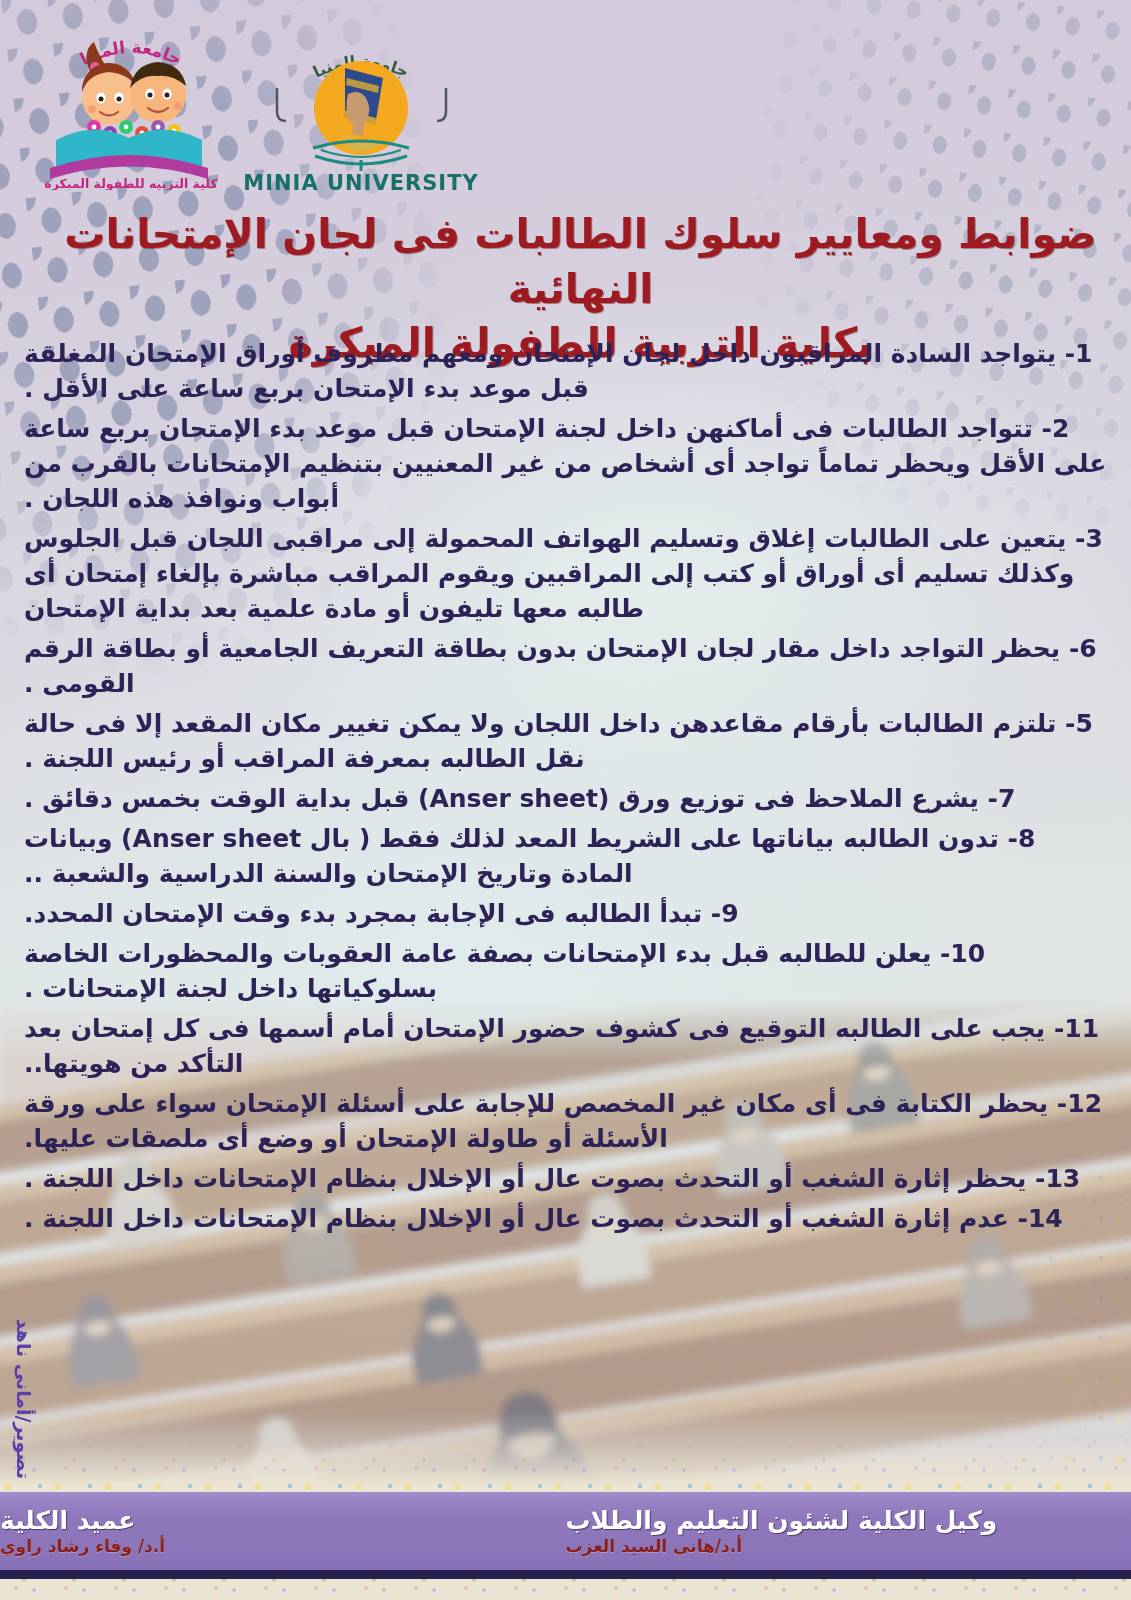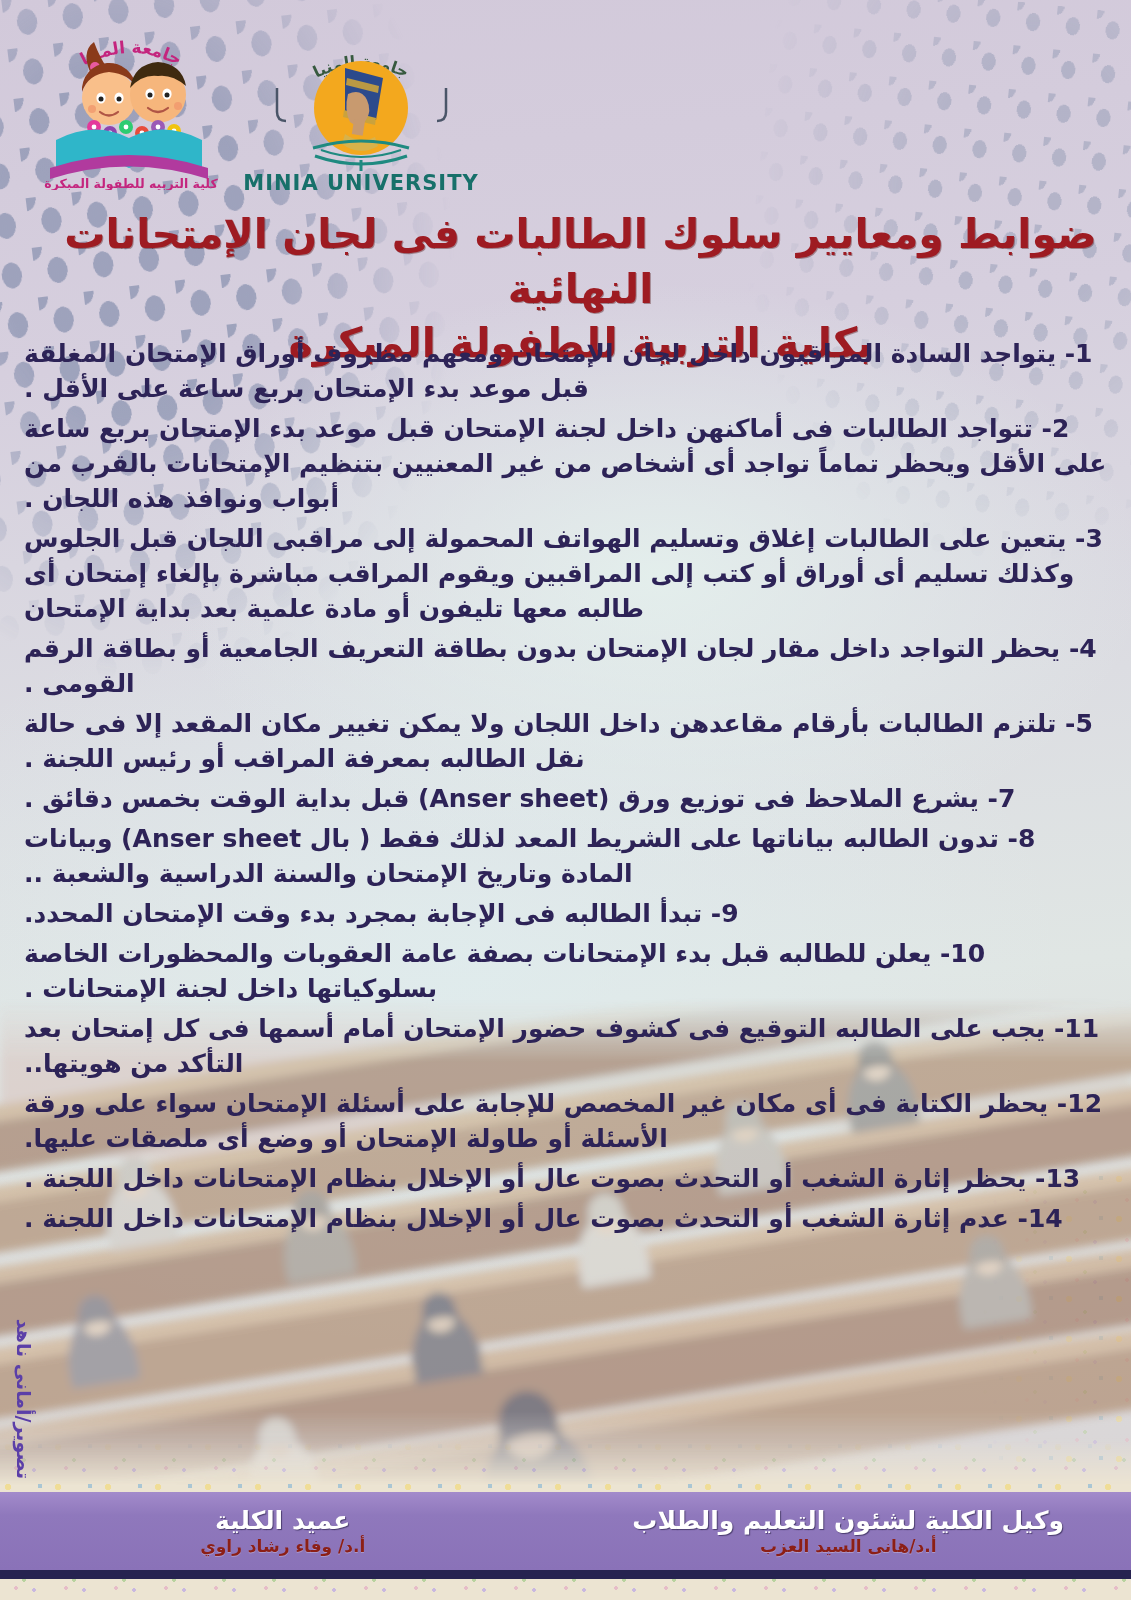--- a/index.html
+++ b/index.html
@@ -72,21 +72,21 @@
     font-size:25px;line-height:1.4;}
   .rules p{margin:0 0 5px;}
   
   .credit{position:absolute;top:1388px;left:-106px;width:260px;z-index:7;
     text-align:center;transform:rotate(90deg);
     font-weight:bold;font-size:19px;letter-spacing:1px;color:#5b3fa8;white-space:nowrap;}
   
   .footer-bar{position:absolute;top:1492px;left:0;width:100%;height:78px;z-index:6;
     background:linear-gradient(180deg,#a38bcb 0%,#8f78bc 30%,#8a72b8 100%);
     border-bottom:9px solid #262250;display:flex;direction:rtl;}
-  .sig{width:50%;display:flex;flex-direction:column;justify-content:center;text-align:center;gap:1px;}
+  .sig{width:50%;display:flex;flex-direction:column;justify-content:center;text-align:center;gap:1px;align-items:flex-end;}
   .sig-title{color:#ffffff;font-weight:bold;font-size:25px;text-shadow:1px 1px 1px rgba(40,30,70,.65);}
   .sig-name{color:#8c1f16;font-weight:bold;font-size:17px;text-shadow:0 1px 0 rgba(255,255,255,.25);}
 </style>
 </head>
 <body>
 
 <div class="page">
 
   <div class="dots-a"></div>
   <div class="dots-b"></div>
@@ -261,21 +261,21 @@
 
   <h2 class="red-heading">
     <span>ضوابط ومعايير سلوك الطالبات فى لجان الإمتحانات النهائية</span><br>
     <span>بكلية التربية للطفولة المبكرة</span>
   </h2>
 
   <main class="rules">
     <p class="rule">1- يتواجد السادة المراقبون داخل لجان الإمتحان ومعهم مظروف أوراق الإمتحان المغلقة قبل موعد بدء الإمتحان بربع ساعة على الأقل .</p>
     <p class="rule">2- تتواجد الطالبات فى أماكنهن داخل لجنة الإمتحان قبل موعد بدء الإمتحان بربع ساعة على الأقل ويحظر تماماً تواجد أى أشخاص من غير المعنيين بتنظيم الإمتحانات بالقرب من أبواب ونوافذ هذه اللجان .</p>
     <p class="rule">3- يتعين على الطالبات إغلاق وتسليم الهواتف المحمولة إلى مراقبى اللجان قبل الجلوس وكذلك تسليم أى أوراق أو كتب إلى المراقبين ويقوم المراقب مباشرة بإلغاء إمتحان أى طالبه معها تليفون أو مادة علمية بعد بداية الإمتحان</p>
-    <p class="rule">4- يحظر التواجد داخل مقار لجان الإمتحان بدون بطاقة التعريف الجامعية أو بطاقة الرقم القومى .</p>
+    <p class="rule">6- يحظر التواجد داخل مقار لجان الإمتحان بدون بطاقة التعريف الجامعية أو بطاقة الرقم القومى .</p>
     <p class="rule">5- تلتزم الطالبات بأرقام مقاعدهن داخل اللجان ولا يمكن تغيير مكان المقعد إلا فى حالة نقل الطالبه بمعرفة المراقب أو رئيس اللجنة .</p>
     <p class="rule">7- يشرع الملاحظ فى توزيع ورق (Anser sheet) قبل بداية الوقت بخمس دقائق .</p>
     <p class="rule">8- تدون الطالبه بياناتها على الشريط المعد لذلك فقط ( بال Anser sheet) وبيانات المادة وتاريخ الإمتحان والسنة الدراسية والشعبة ..</p>
     <p class="rule">9- تبدأ الطالبه فى الإجابة بمجرد بدء وقت الإمتحان المحدد.</p>
     <p class="rule">10- يعلن للطالبه قبل بدء الإمتحانات بصفة عامة العقوبات والمحظورات الخاصة بسلوكياتها داخل لجنة الإمتحانات .</p>
     <p class="rule">11- يجب على الطالبه التوقيع فى كشوف حضور الإمتحان أمام أسمها فى كل إمتحان بعد التأكد من هويتها..</p>
     <p class="rule">12- يحظر الكتابة فى أى مكان غير المخصص للإجابة على أسئلة الإمتحان سواء على ورقة الأسئلة أو طاولة الإمتحان أو وضع أى ملصقات عليها.</p>
     <p class="rule">13- يحظر إثارة الشغب أو التحدث بصوت عال أو الإخلال بنظام الإمتحانات داخل اللجنة .</p>
     <p class="rule">14- عدم إثارة الشغب أو التحدث بصوت عال أو الإخلال بنظام الإمتحانات داخل اللجنة .</p>
   </main>

